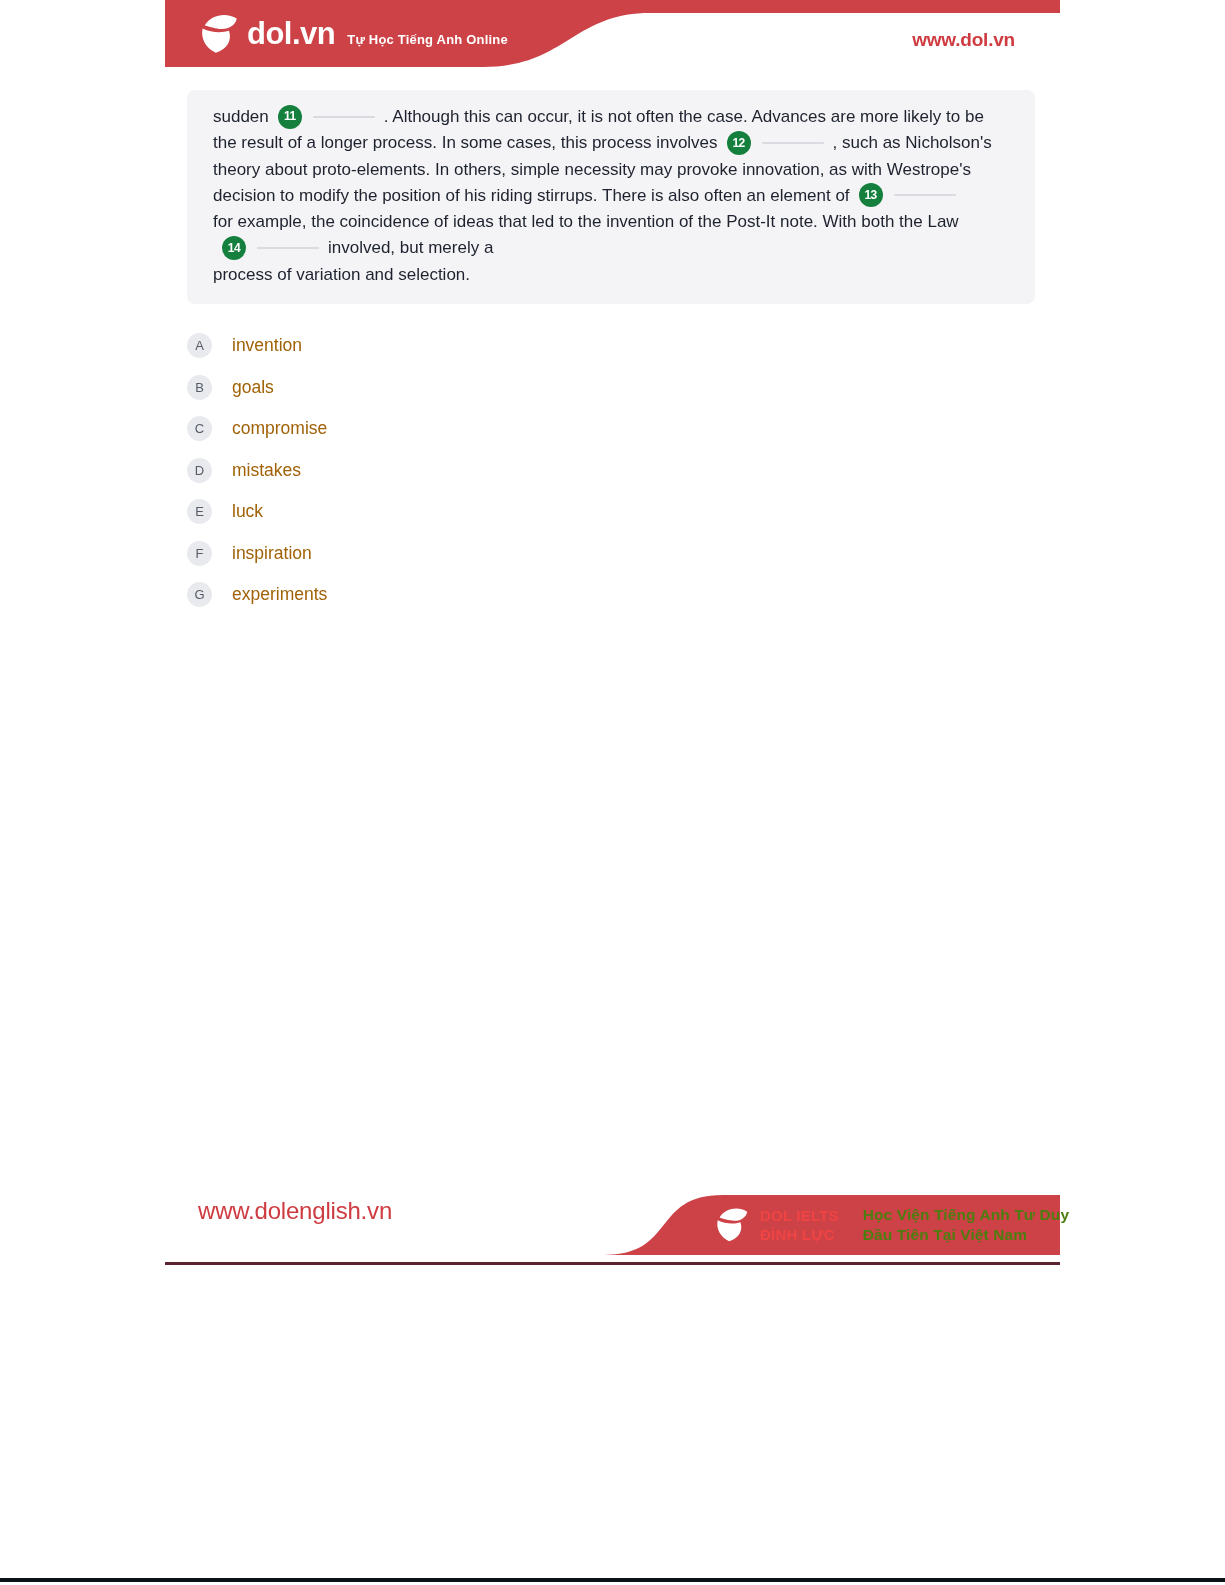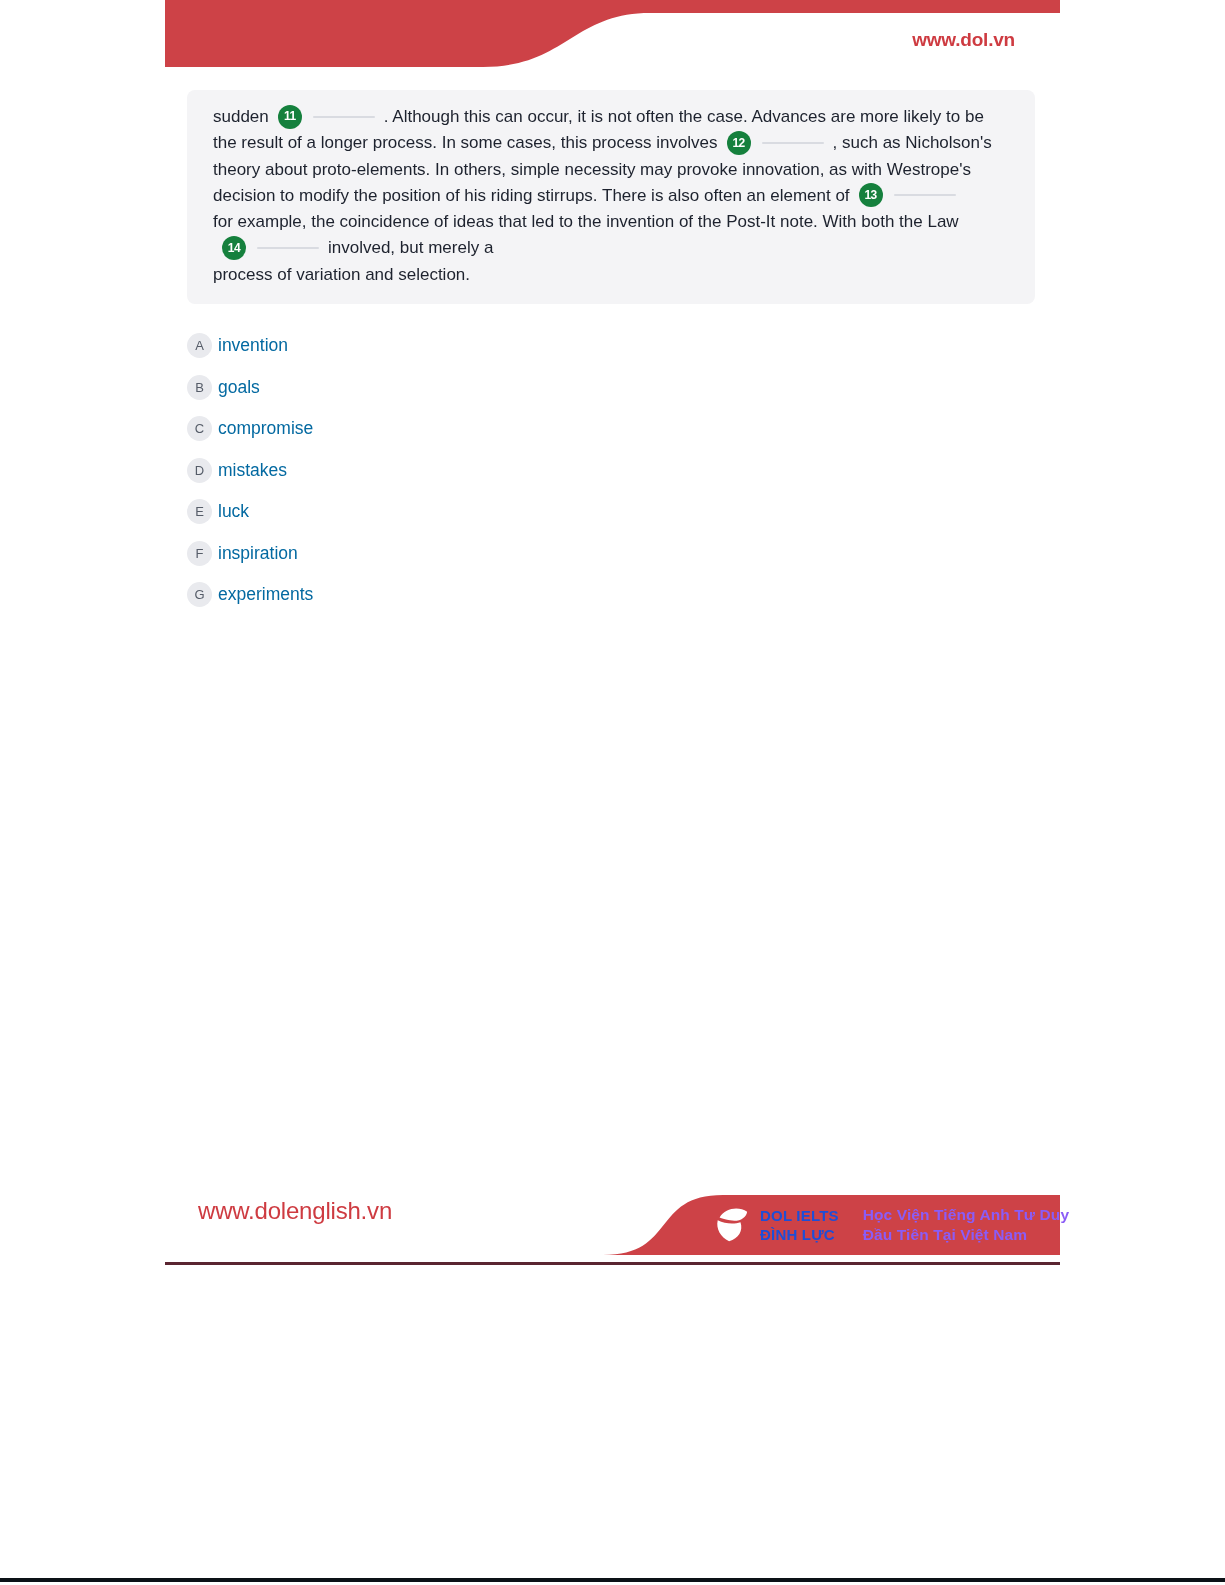--- a/index.html
+++ b/index.html
@@ -18,41 +18,49 @@
   .passage-box { position:absolute; left:187px; top:90px; width:848px; background:#f4f4f6; border-radius:8px; padding:14px 18px 16px 18px; }
   .passage { font-size:17px; line-height:26.3px; color:#1d222e;margin-left:8px; }
   .gap { display:inline-flex; align-items:center; vertical-align:middle; margin:0 9px; position:relative; top:-1px; }
   .gap-num { display:inline-flex; align-items:center; justify-content:center; width:24px; height:24px; border-radius:50%; background:#15803d; color:#ffffff; font-size:12px; font-weight:bold; letter-spacing:-0.5px; }
   .gap-line { display:inline-block; width:62px; height:2px; background:#d9dbe1; margin-left:11px; border-radius:1px; }
 
   
   .options { position:absolute; left:187px; top:333px; list-style:none; }
   .option { display:flex; align-items:center; height:25px; margin-bottom:16.5px; }
   .opt-letter { display:inline-flex; align-items:center; justify-content:center; width:25px; height:25px; border-radius:50%; background:#e9eaee; color:#555c68; font-size:13px; }
-  .opt-label { margin-left:6px; font-size:17.5px; color:#0369a1; }
+  .opt-label { margin-left:20px; font-size:17.5px; color:#a16207; }
 
   
   .footer-site { position:absolute; left:198px; top:1197px; color:#ce3b41; font-size:24px; font-weight:normal; letter-spacing:-0.2px; }
   .footer-shape { position:absolute; left:165px; top:1195px; width:895px; height:60px; }
   .footer-brand { position:absolute; left:712px; top:1202px; height:46px; display:flex; align-items:center; }
   .footer-leaf { width:38px; height:38px; }
-  .footer-brand-name { margin-left:10px; color:#1d4ed8; font-size:15px; font-weight:bold; line-height:19px; letter-spacing:0.2px; }
-  .footer-tagline { margin-left:24px; color:#8b5cf6; font-size:15.5px; font-weight:bold; line-height:20px; letter-spacing:0.1px; }
+  .footer-brand-name { margin-left:10px; color:#ef4444; font-size:15px; font-weight:bold; line-height:19px; letter-spacing:0.2px; }
+  .footer-tagline { margin-left:24px; color:#4d7c0f; font-size:15.5px; font-weight:bold; line-height:20px; letter-spacing:0.1px; }
   .maroon-line { position:absolute; left:165px; top:1262px; width:895px; height:3px; background:#5a2531; }
   .bottom-bar { position:absolute; left:0; top:1578px; width:1225px; height:4px; background:#0c1117; }
 </style>
 </head>
 <body>
 
 <div class="page">
 
   <svg class="header-shape" viewBox="0 0 895 67" preserveAspectRatio="none">
     <path d="M0,0 H895 V13 H485 C408,13 400,67 318,67 H0 Z" fill="#cd4247"></path>
   </svg>
 
+  <div class="logo-group">
+    <svg class="logo-icon" viewBox="0 0 40 40">
+      <path d="M8,12 C14,2 28,0 37,6 C36,13 28,17 19,15 C15,14 10,13 8,12 Z" fill="#ffffff"></path>
+      <path d="M6,15 C14,19 24,19 30,17 C33,26 28,34 18,37 C9,33 4,24 6,15 Z" fill="#ffffff"></path>
+    </svg>
+    <span class="logo-word">dol.vn</span>
+    <span class="logo-tagline">Tự Học Tiếng Anh Online</span>
+  </div>
 
   <div class="header-site">www.dol.vn</div>
 
   <section class="passage-box">
     <p class="passage" id="passage"><span>sudden</span><span class="gap">
           <span class="gap-num">11</span>
           <span class="gap-line"></span>
         </span><span>. Although this can occur, it is not often the case. Advances are more likely to be</span><br><span>the result of a longer process. In some cases, this process involves</span><span class="gap">
           <span class="gap-num">12</span>
           <span class="gap-line"></span>

